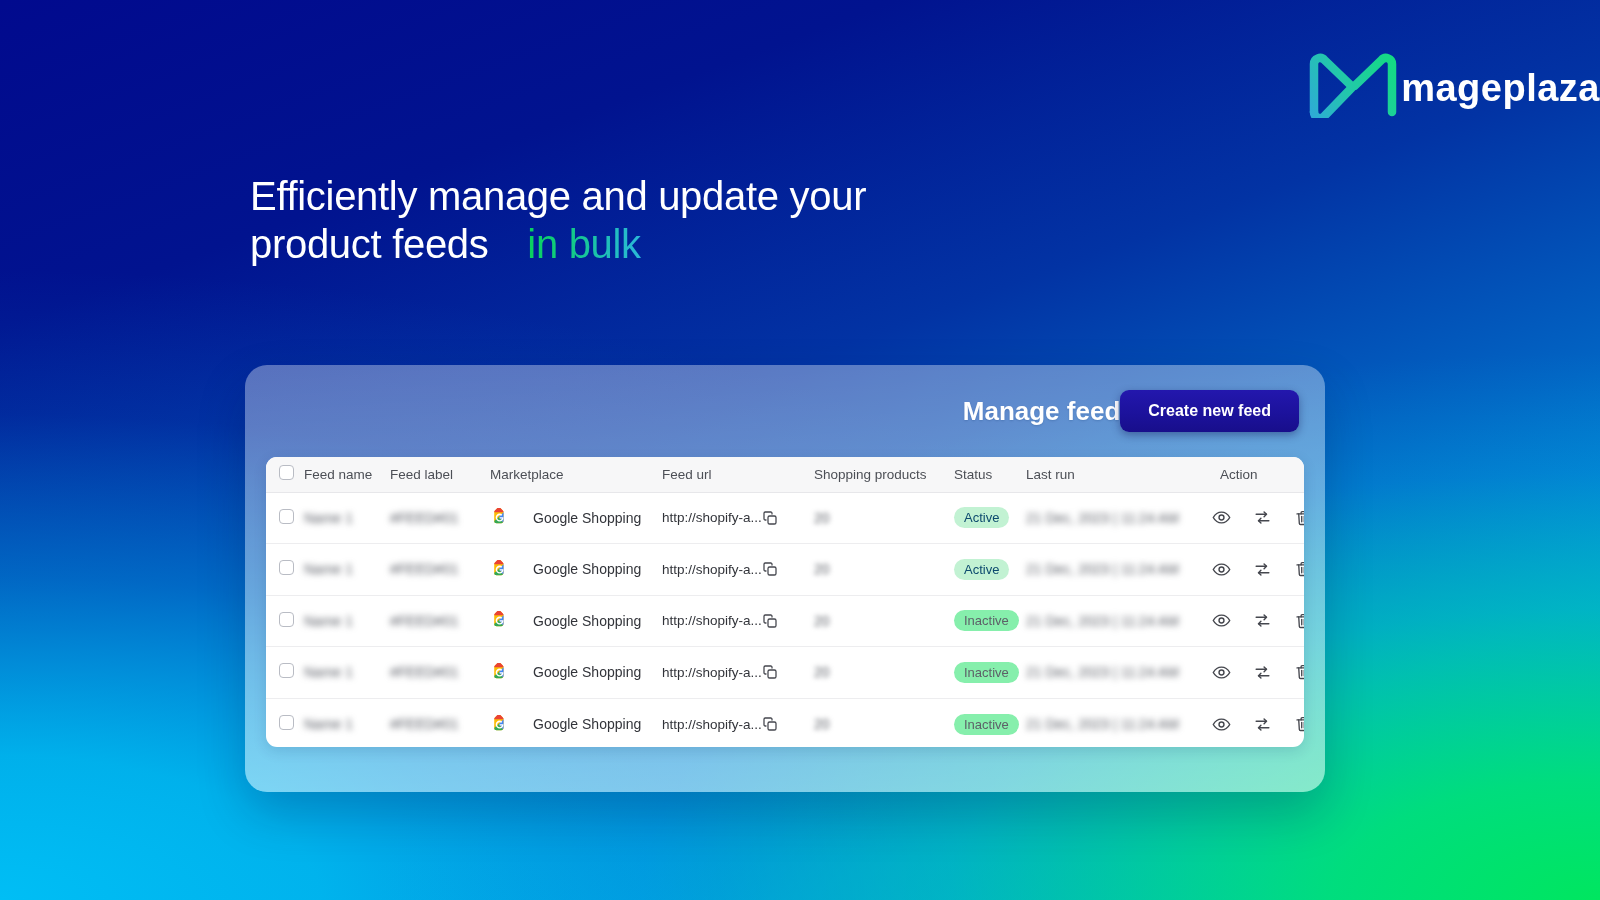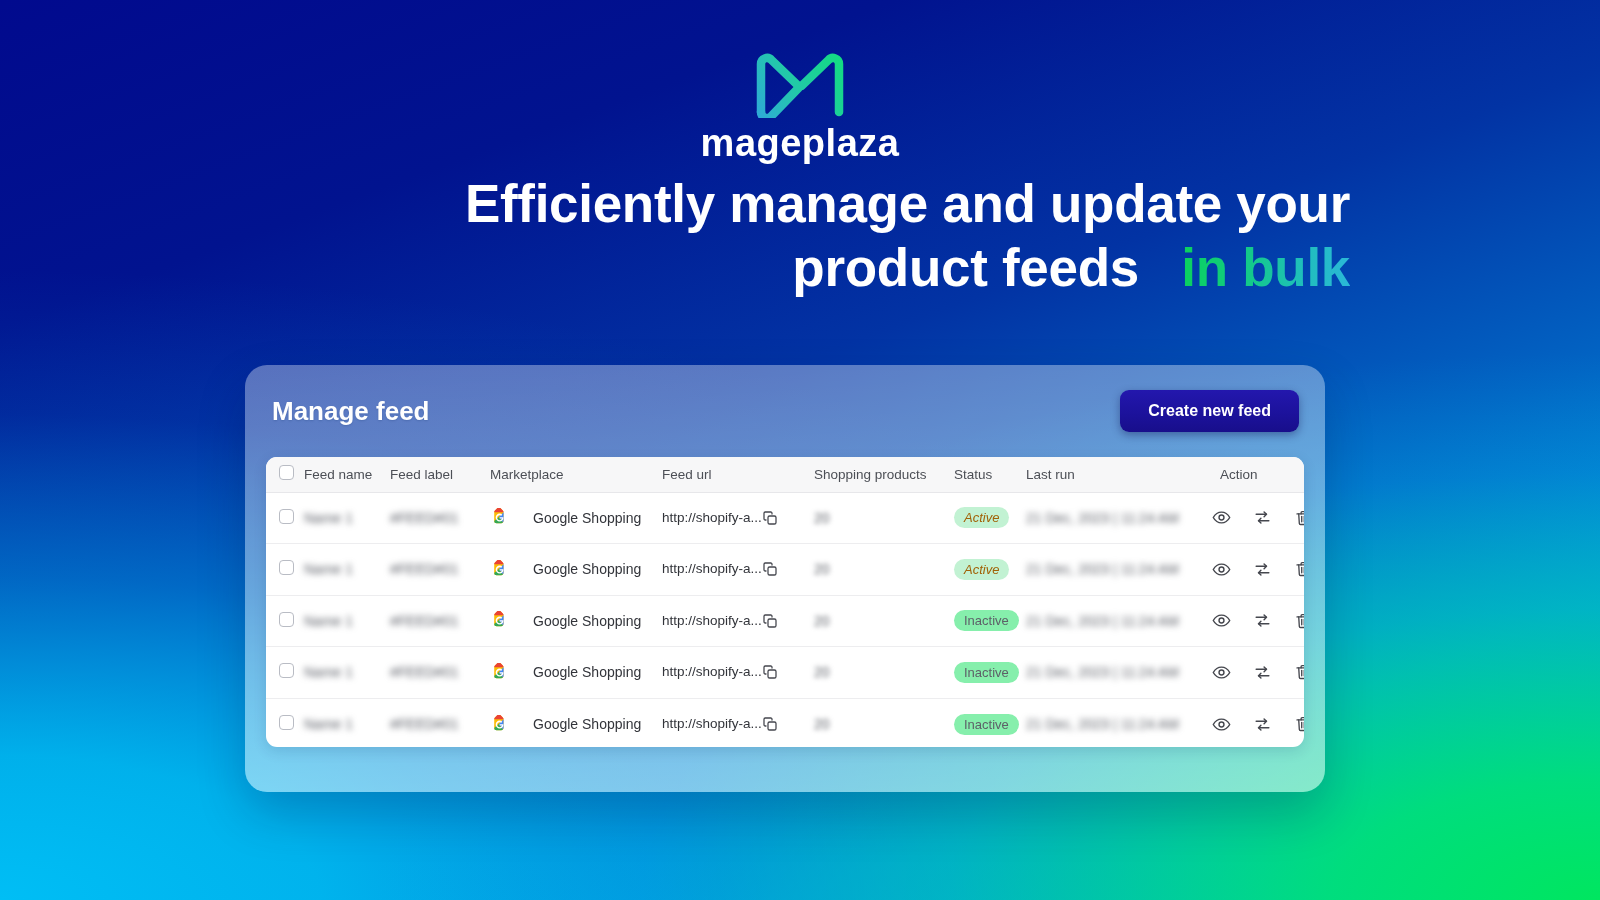--- a/index.html
+++ b/index.html
@@ -14,53 +14,53 @@
     background:
       radial-gradient(120% 95% at 100% 100%, rgba(0,230,95,1) 0%, rgba(0,224,120,0.95) 14%, rgba(0,205,175,0.55) 34%, rgba(0,180,225,0.20) 50%, rgba(0,160,235,0.0) 64%),
       radial-gradient(125% 100% at 0% 100%, rgba(0,190,245,1) 0%, rgba(0,185,240,0.92) 16%, rgba(0,150,225,0.55) 36%, rgba(0,110,200,0.18) 54%, rgba(0,80,180,0) 70%),
       linear-gradient(160deg, #010a8e 0%, #01138f 22%, #0233a4 44%, #0265c4 64%, #0196df 80%, #00b6ef 100%);
     overflow: hidden;
   }
 
   
   #logo-block {
     position: absolute; left: 0; top: 52px; width: 1600px;
-    display: flex; flex-direction: column; align-items: center; justify-content: flex-end;
+    display: flex; align-items: center; justify-content: flex-end;
   }
   #logo-mark { display: block; }
   #logo-word {
     margin-top: 6px;
     font-size: 38px; font-weight: 700; letter-spacing: 0.5px;
     color: #ffffff; line-height: 1;
   }
 
   
   #headline {
     position: absolute; left: 50%; transform: translateX(-50%);
-    top: 172px; width: 1100px; text-align: right;
-    font-size: 53px; font-weight: 700; line-height: 1.2;
+    top: 172px; width: 1100px; text-align: left;
+    font-size: 40px; font-weight: 400; line-height: 1.2;
     color: #ffffff; letter-spacing: -0.3px;
   }
   #headline .accent {
     background: linear-gradient(90deg, #0ad15d 0%, #14c98c 42%, #1fbfb9 70%, #2bb8d8 100%);
     -webkit-background-clip: text; background-clip: text;
     -webkit-text-fill-color: transparent; color: transparent; margin-left: 28px;
   }
 
   
   #panel {
     position: absolute; left: 245px; top: 365px;
     width: 1080px; height: 427px;
     border-radius: 22px;
     background: linear-gradient(176deg, rgba(255,255,255,0.34) 0%, rgba(255,255,255,0.40) 45%, rgba(255,255,255,0.52) 100%);
     box-shadow: 0 22px 48px rgba(0,20,70,0.22);
   }
   #panel-head {
     height: 92px; padding: 0 26px 0 27px;
-    display: flex; align-items: center; justify-content: space-between;
+    display: flex; align-items: center; justify-content: flex-end;
   }
   #panel-title {
     font-size: 26px; font-weight: 700; color: #ffffff;
     text-shadow: 0 1px 2px rgba(0,40,90,0.18);
   }
   #create-feed-btn {
     background: linear-gradient(180deg, #2317ad 0%, #1c129c 55%, #180e8b 100%);
     color: #ffffff; border: none; border-radius: 9px;
     padding: 12px 28px; font-size: 16px; font-weight: 700;
     font-family: "Liberation Sans", sans-serif; cursor: pointer;
@@ -99,28 +99,28 @@
     border-radius: 4px; background: #fff; display: inline-block; cursor: pointer;
   }
 
   .blur-txt {
     color: #5b5e66; filter: blur(3.4px); -webkit-filter: blur(3.4px);
     user-select: none; white-space: nowrap; display: inline-block;
   }
   .blur-sm { filter: blur(2.9px); -webkit-filter: blur(2.9px); }
 
   .market-cell { display: flex; align-items: center; gap: 24px; }
-  .url-cell { display: flex; }
+  .url-cell { display: flex; align-items: center; }
   .url-text { color: #32343a; font-size: 13.5px; }
 
   .badge {
     display: inline-block; padding: 4px 10px; border-radius: 11px;
     font-size: 13px; line-height: 1;
   }
-  .badge.active   { background: #c2f2d3; color: #a16207; font-style: italic; }
+  .badge.active   { background: #c2f2d3; color: #0c4a6e; }
   .badge.inactive { background: #86efac; color: #5d6068; }
 
   .act-cell { display: flex; align-items: center; gap: 22px; padding-left: 6px; }
   .act-btn { cursor: pointer; line-height: 0; }
 
   
   thead .c-check { padding-left: 13px !important; }
 </style>
 </head>
 <body>

